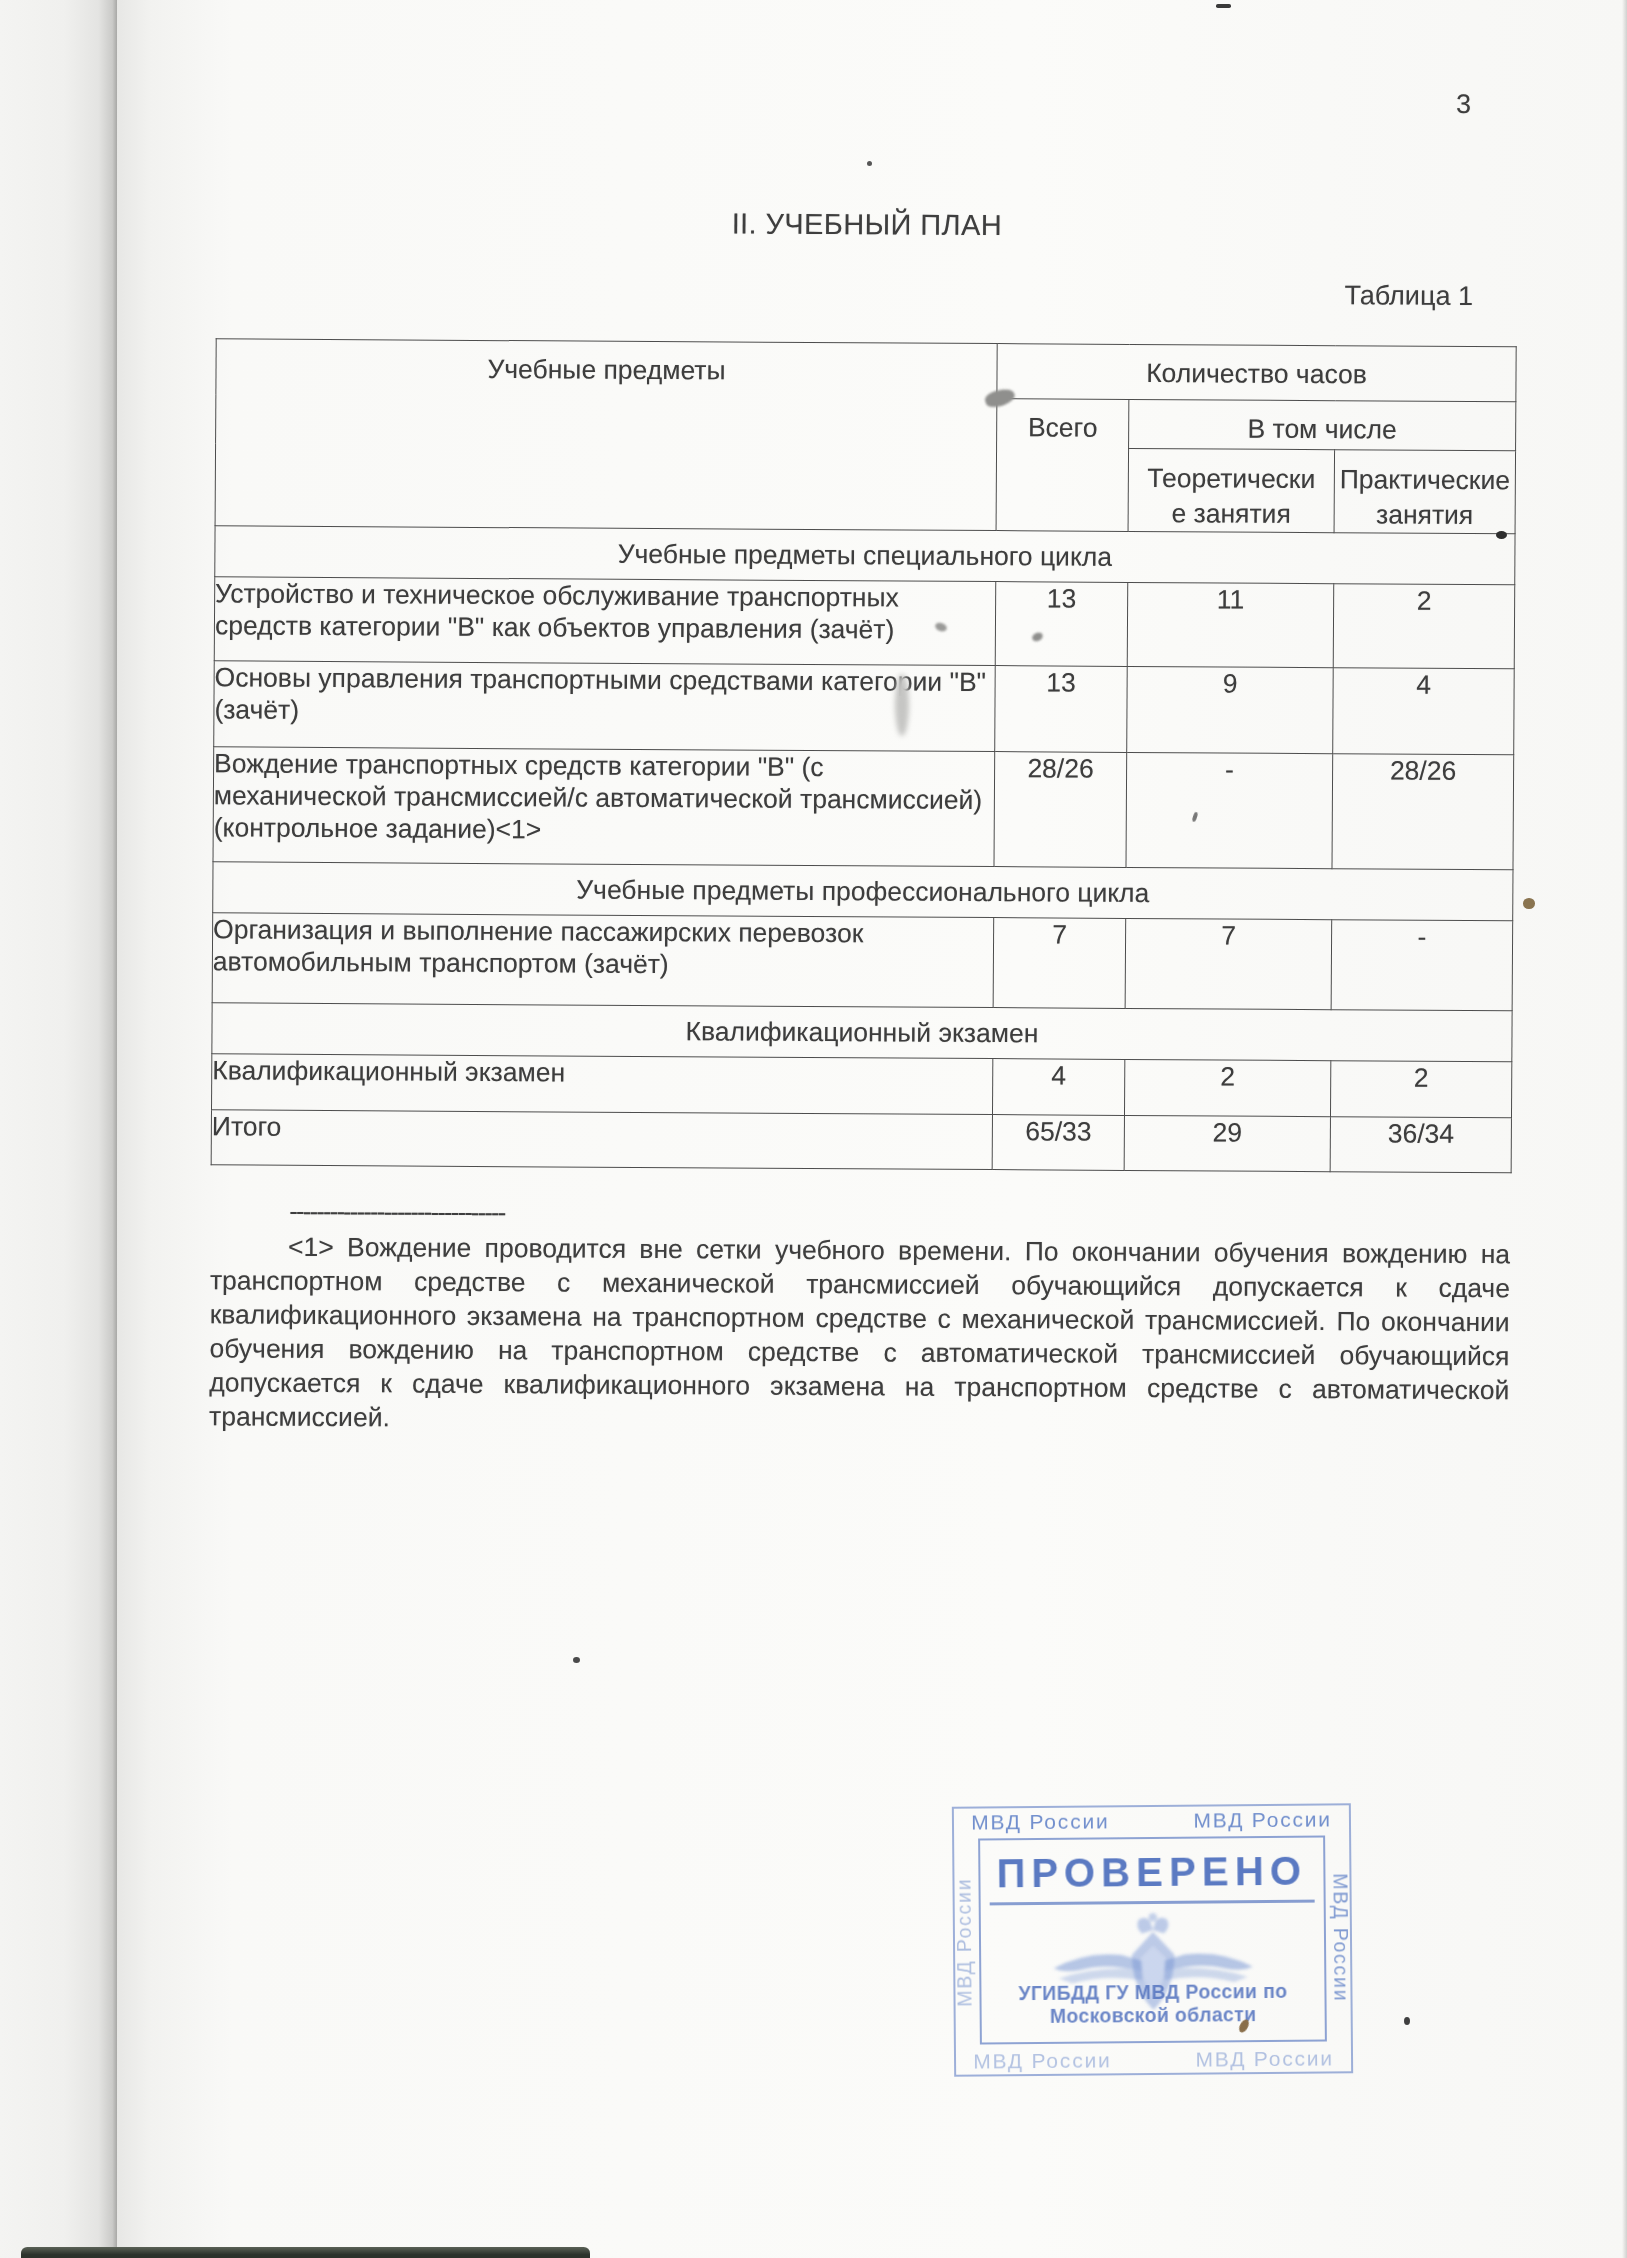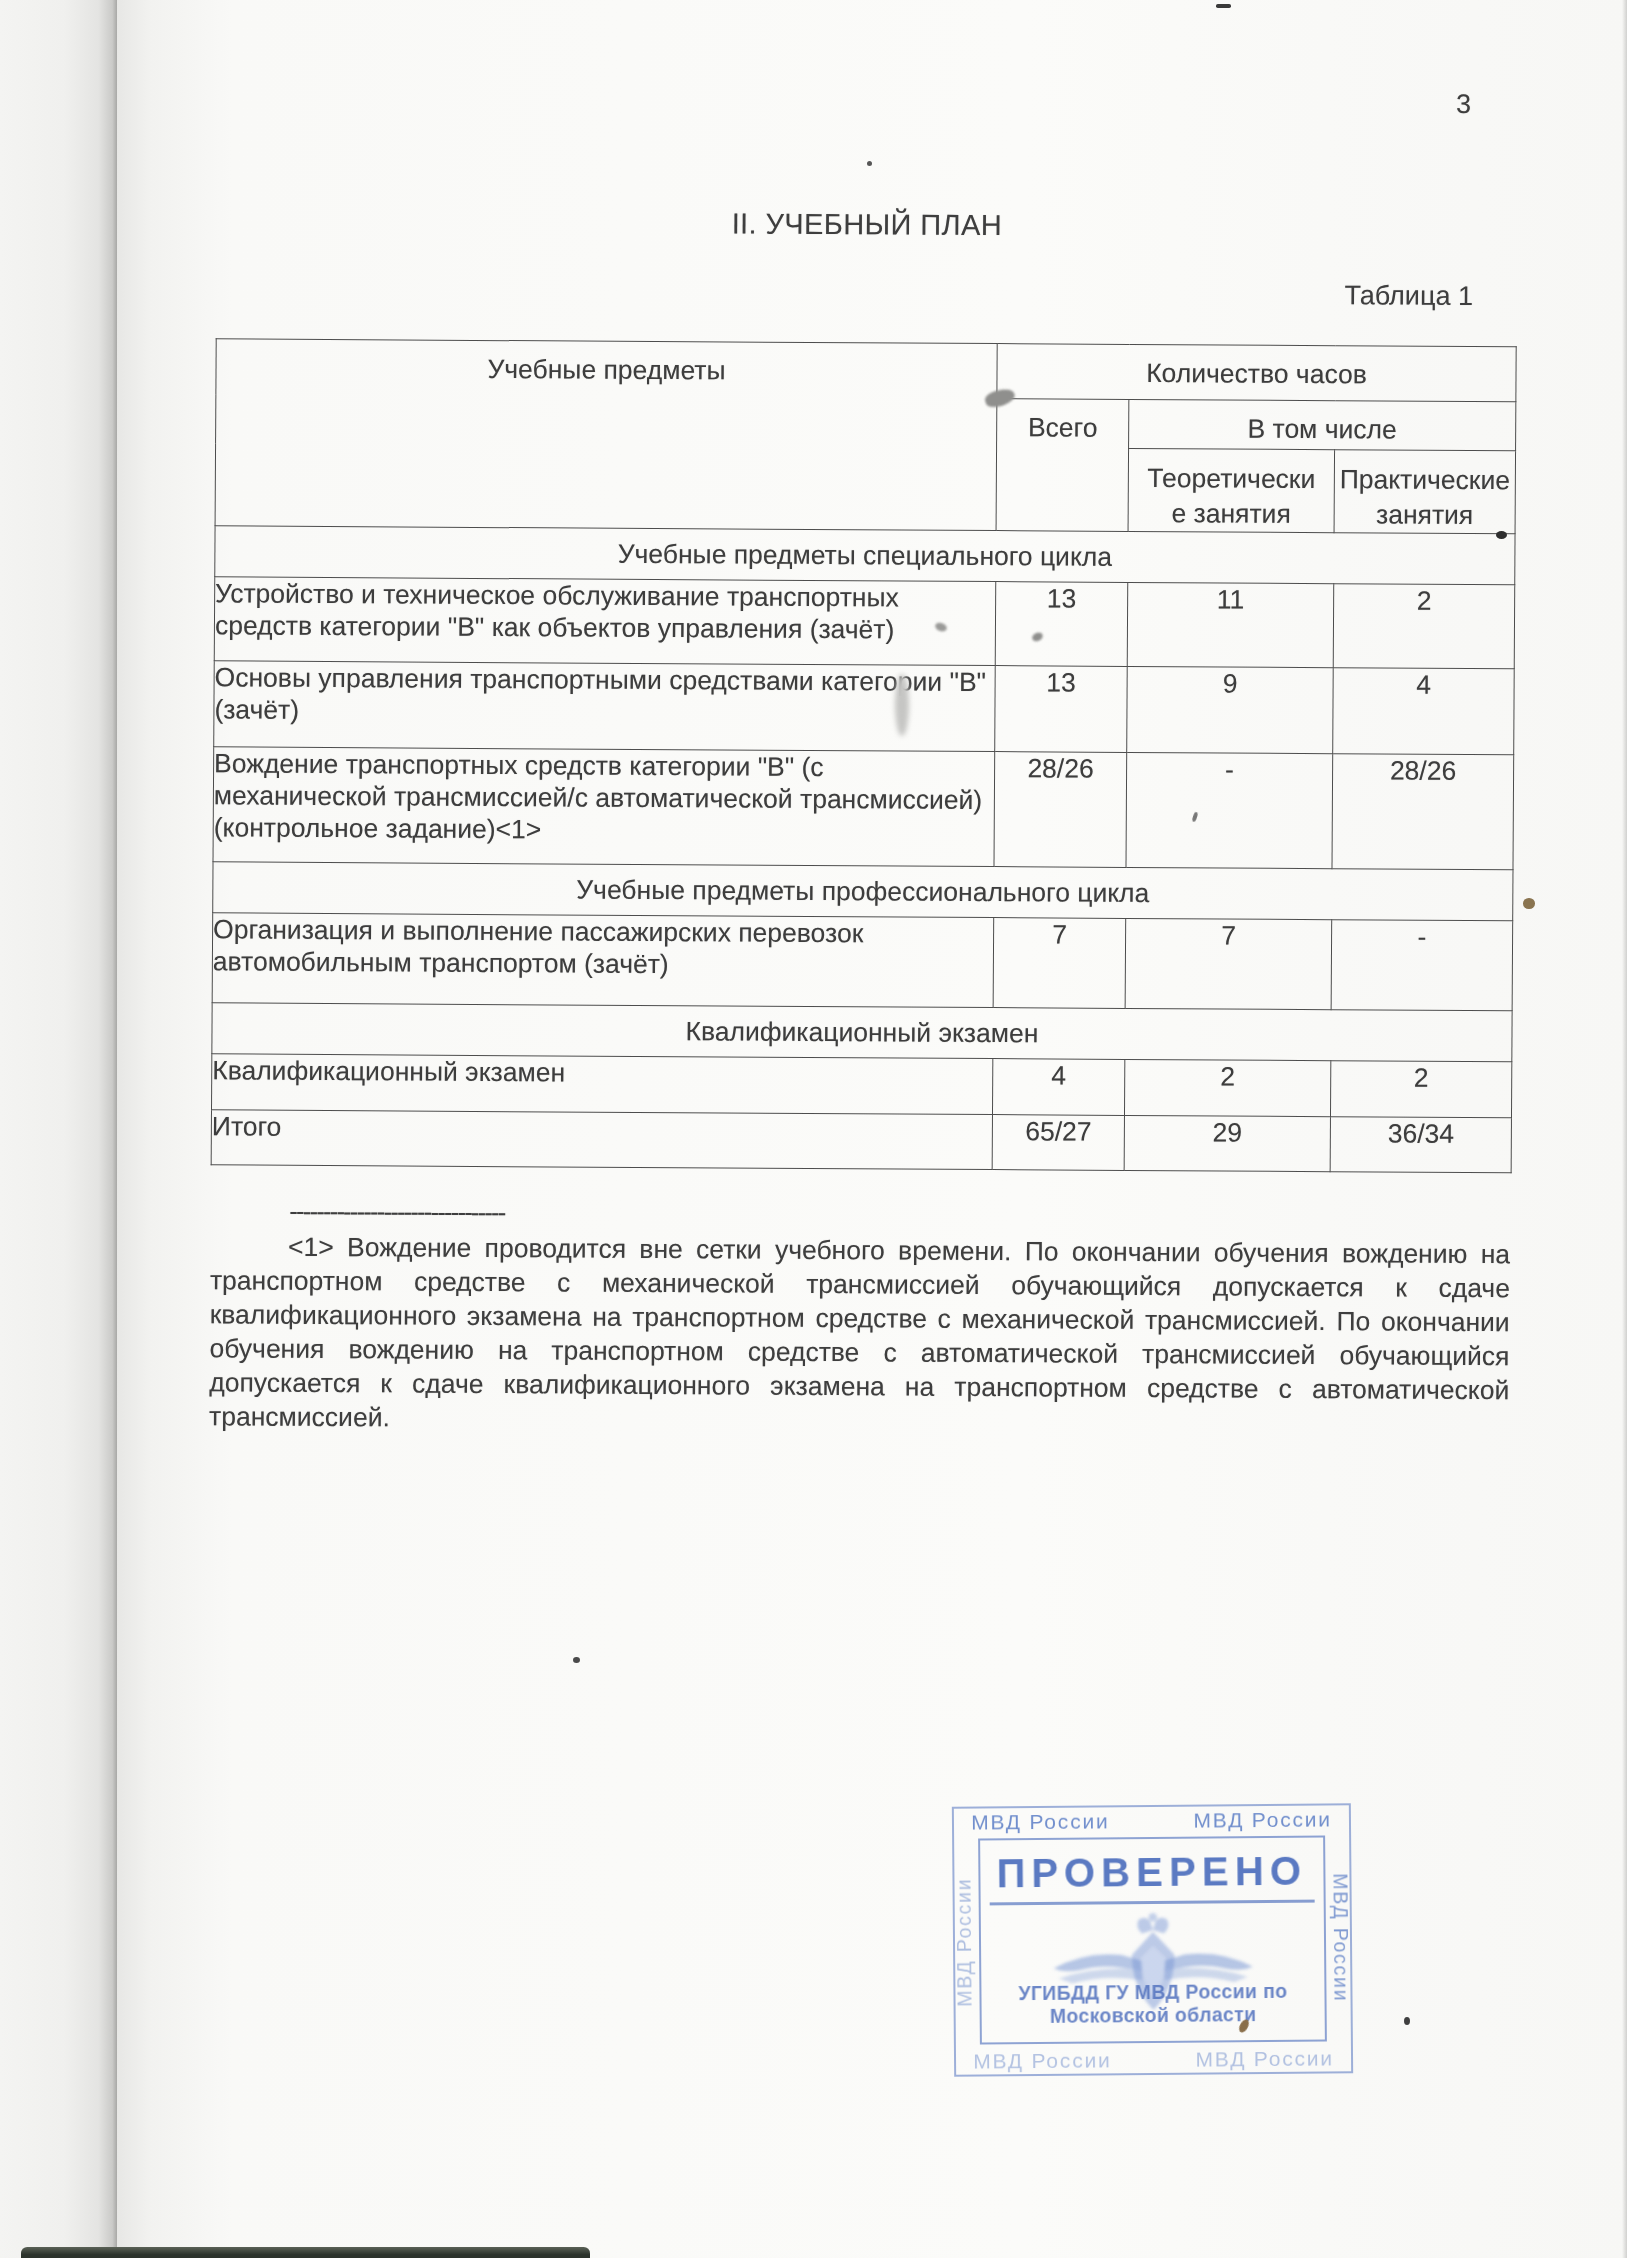--- a/index.html
+++ b/index.html
@@ -178,21 +178,21 @@
           <td colspan="4">Квалификационный экзамен</td>
         </tr>
         <tr class="h63">
           <td class="subj">Квалификационный экзамен</td>
           <td class="num">4</td>
           <td class="num">2</td>
           <td class="num">2</td>
         </tr>
         <tr class="h62">
           <td class="subj">Итого</td>
-          <td class="num">65/27</td>
+          <td class="num">65/33</td>
           <td class="num">29</td>
           <td class="num">36/34</td>
         </tr>
       </tbody>
     </table>
 
     <div class="footnote-rule">--------------------------------</div>
     <div class="footnote-text">&lt;1&gt; Вождение проводится вне сетки учебного времени. По окончании обучения вождению на транспортном средстве с механической трансмиссией обучающийся допускается к сдаче квалификационного экзамена на транспортном средстве с механической трансмиссией. По окончании обучения вождению на транспортном средстве с автоматической трансмиссией обучающийся допускается к сдаче квалификационного экзамена на транспортном средстве с автоматической трансмиссией.</div>
 
   </div>

